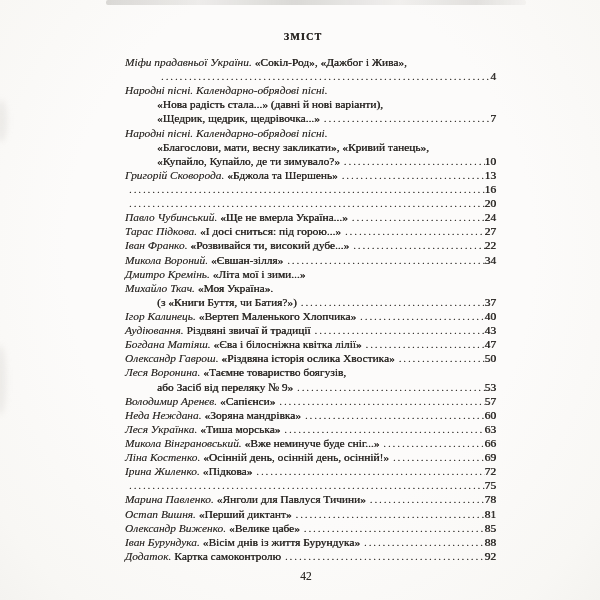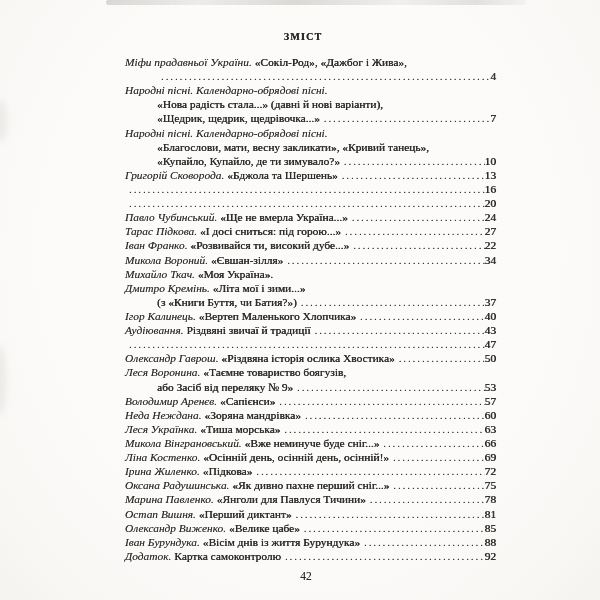--- a/index.html
+++ b/index.html
@@ -162,41 +162,42 @@
         <span class="line-text"><span class="it">Іван Франко.</span><span class="rg"> «Розвивайся ти, високий дубе...»</span></span>
         <span class="dots">...............................................................................................</span>
         <span class="pg">22</span>
       </div>
       <div class="toc-line">
         <span class="line-text"><span class="it">Микола Вороний.</span><span class="rg"> «Євшан-зілля»</span></span>
         <span class="dots">...............................................................................................</span>
         <span class="pg">34</span>
       </div>
       <div class="toc-line">
+        <span class="line-text"><span class="it">Дмитро Кремінь.</span><span class="rg"> «Літа мої і зими...»</span></span>
+      </div>
+      <div class="toc-line">
         <span class="line-text"><span class="it">Михайло Ткач.</span><span class="rg"> «Моя Україна».</span></span>
       </div>
-      <div class="toc-line">
-        <span class="line-text"><span class="it">Дмитро Кремінь.</span><span class="rg"> «Літа мої і зими...»</span></span>
-      </div>
       <div class="toc-line indent">
         <span class="line-text"><span class="rg">(з «Книги Буття, чи Батия?»)</span></span>
         <span class="dots">...............................................................................................</span>
         <span class="pg">37</span>
       </div>
       <div class="toc-line">
         <span class="line-text"><span class="it">Ігор Калинець.</span><span class="rg"> «Вертеп Маленького Хлопчика»</span></span>
         <span class="dots">...............................................................................................</span>
         <span class="pg">40</span>
       </div>
       <div class="toc-line">
         <span class="line-text"><span class="it">Аудіювання.</span><span class="rg"> Різдвяні звичаї й традиції</span></span>
         <span class="dots">...............................................................................................</span>
         <span class="pg">43</span>
       </div>
       <div class="toc-line">
+        <span class="line-text"><span class="it">Богдана Матіяш.</span><span class="rg"> «Єва і білосніжна квітка лілії»</span></span>
         <span class="dots">...............................................................................................</span>
         <span class="pg">47</span>
       </div>
       <div class="toc-line">
         <span class="line-text"><span class="it">Олександр Гаврош.</span><span class="rg"> «Різдвяна історія ослика Хвостика»</span></span>
         <span class="dots">...............................................................................................</span>
         <span class="pg">50</span>
       </div>
       <div class="toc-line">
         <span class="line-text"><span class="it">Леся Воронина.</span><span class="rg"> «Таємне товариство боягузів,</span></span>
@@ -230,21 +231,20 @@
         <span class="line-text"><span class="it">Ліна Костенко.</span><span class="rg"> «Осінній день, осінній день, осінній!»</span></span>
         <span class="dots">...............................................................................................</span>
         <span class="pg">69</span>
       </div>
       <div class="toc-line">
         <span class="line-text"><span class="it">Ірина Жиленко.</span><span class="rg"> «Підкова»</span></span>
         <span class="dots">...............................................................................................</span>
         <span class="pg">72</span>
       </div>
       <div class="toc-line">
-        <span class="line-text"><span class="it">Оксана Радушинська.</span><span class="rg"> «Як дивно пахне перший сніг...»</span></span>
         <span class="dots">...............................................................................................</span>
         <span class="pg">75</span>
       </div>
       <div class="toc-line">
         <span class="line-text"><span class="it">Марина Павленко.</span><span class="rg"> «Янголи для Павлуся Тичини»</span></span>
         <span class="dots">...............................................................................................</span>
         <span class="pg">78</span>
       </div>
       <div class="toc-line">
         <span class="line-text"><span class="it">Остап Вишня.</span><span class="rg"> «Перший диктант»</span></span>

